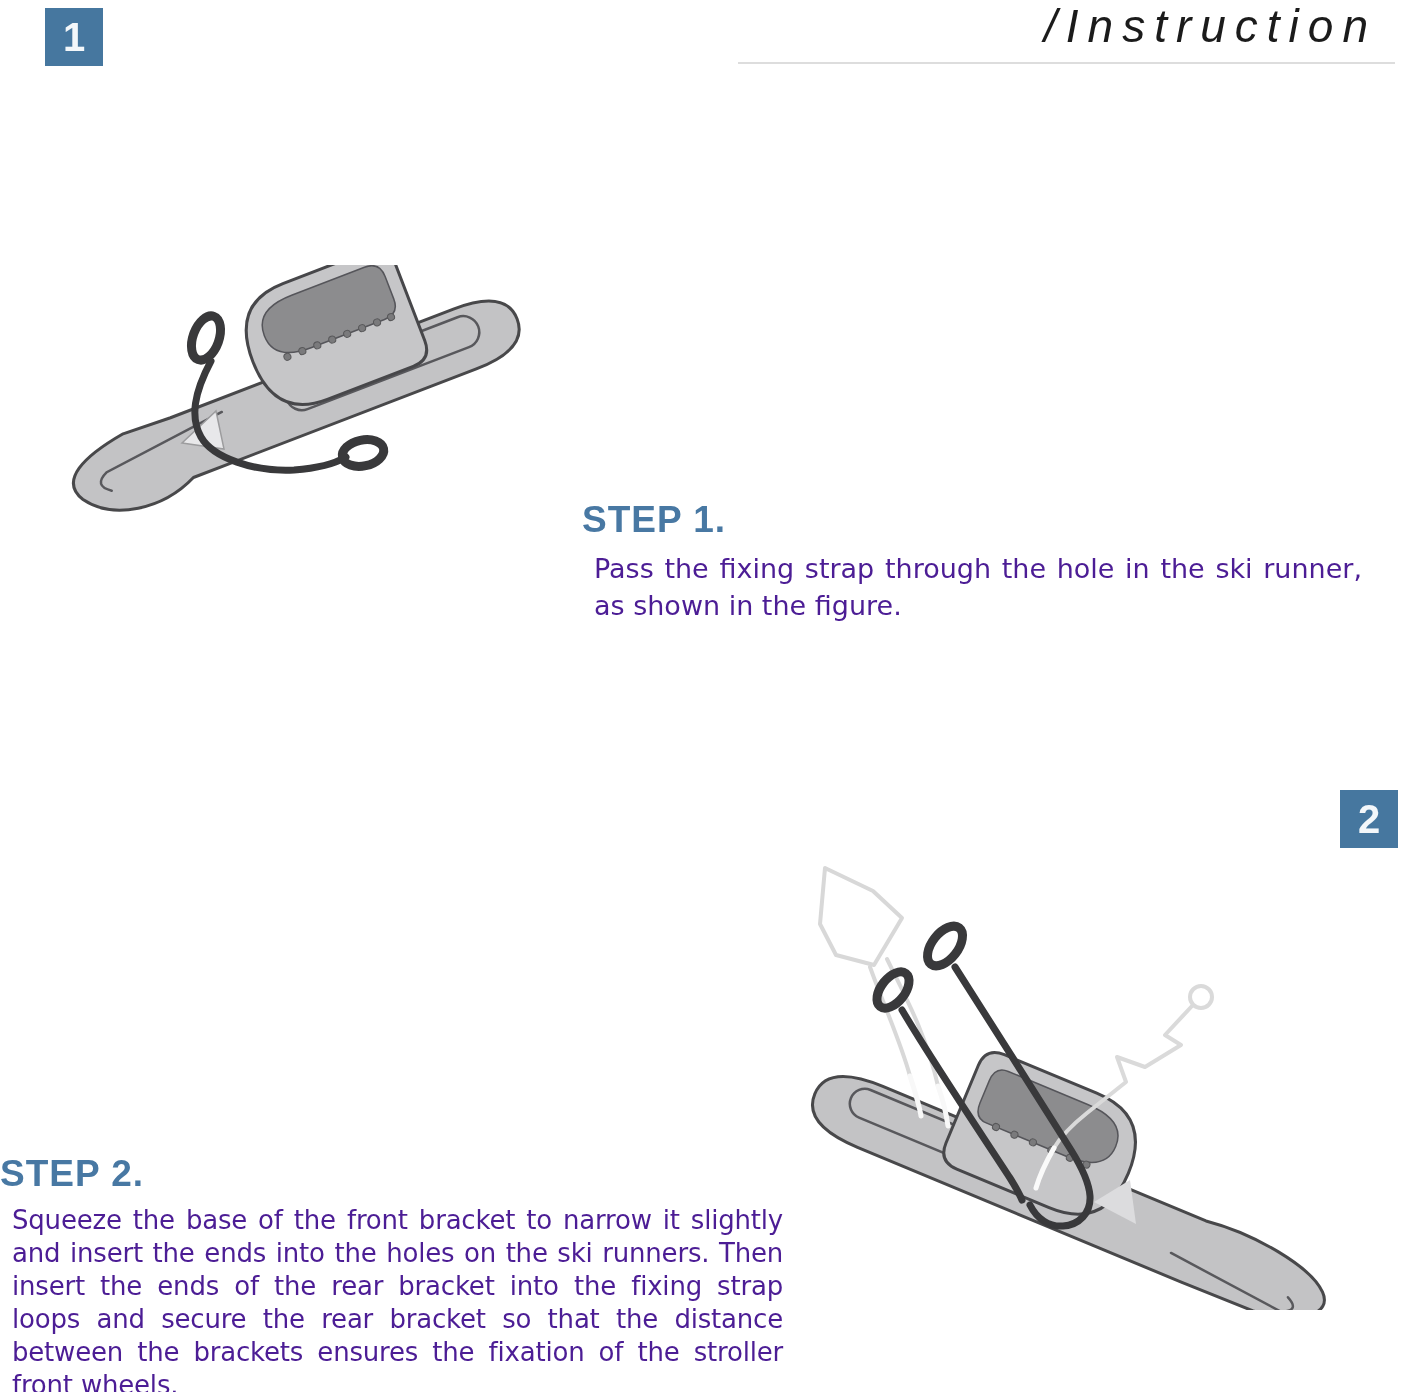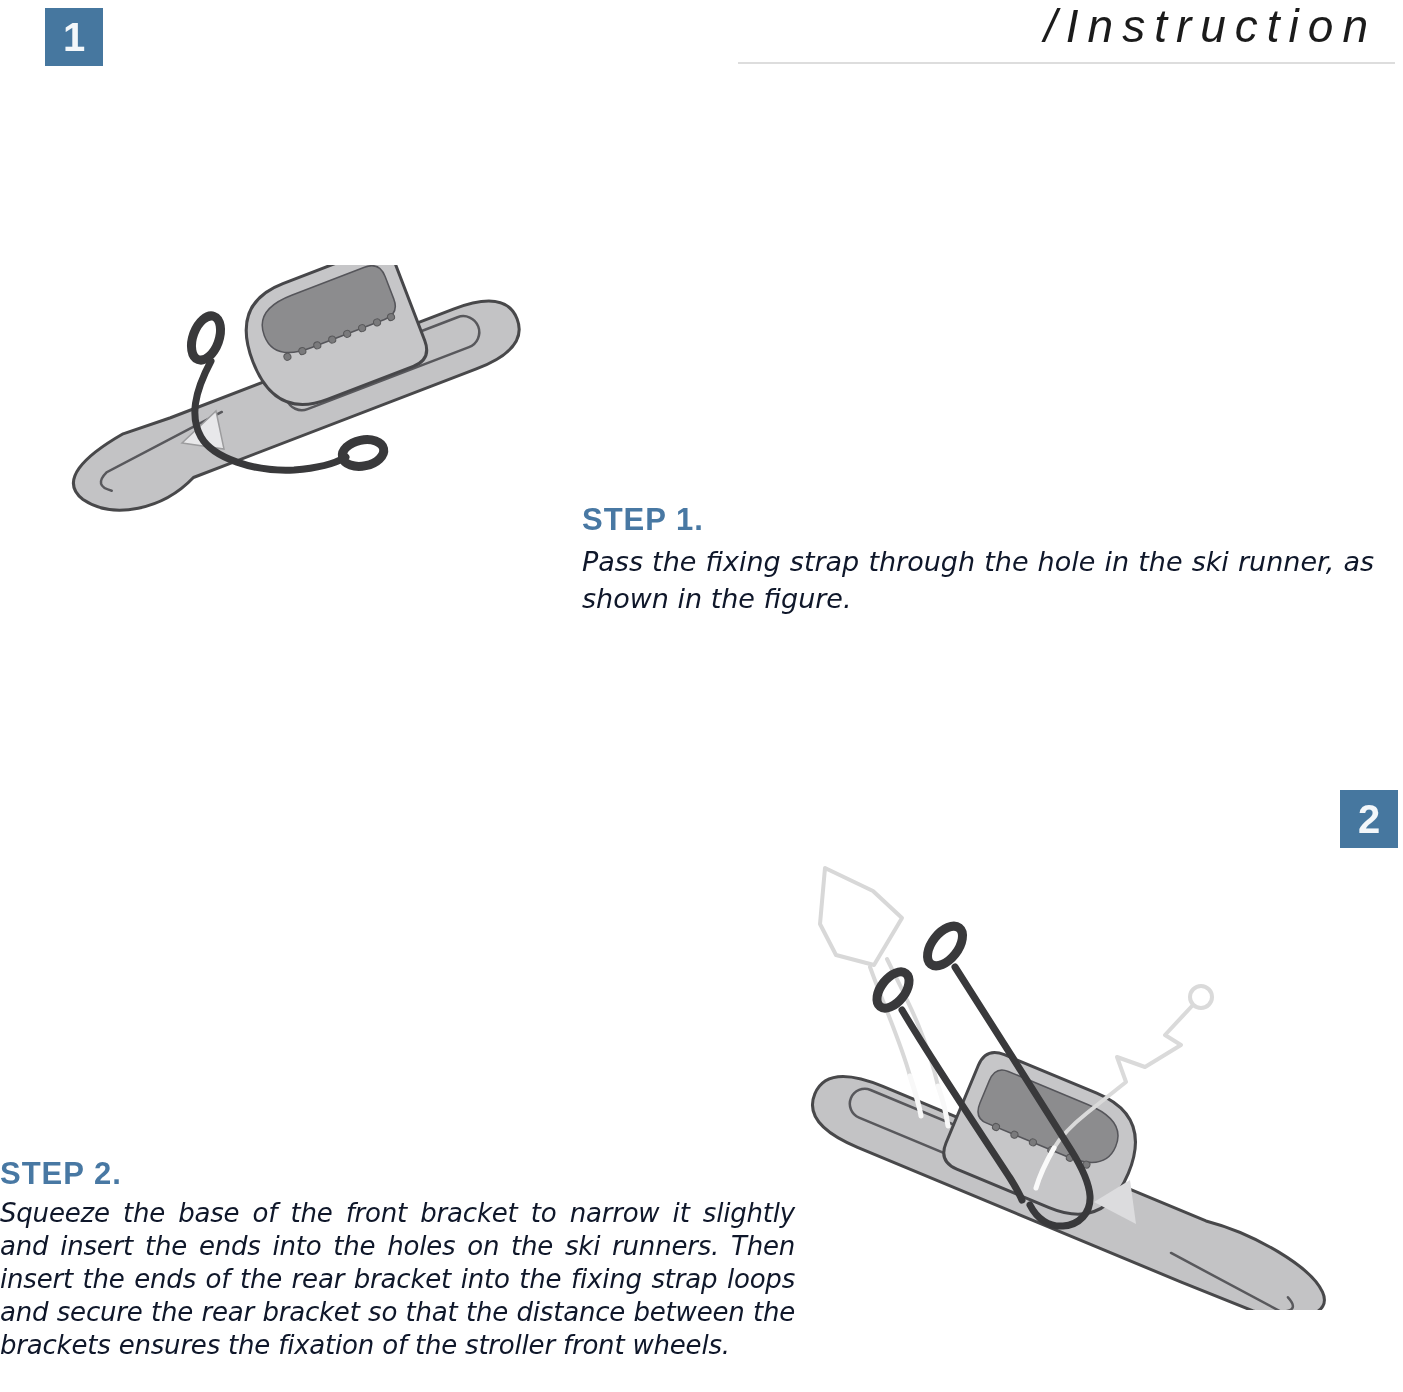--- a/index.html
+++ b/index.html
@@ -44,31 +44,30 @@
   }
   .illu{position:absolute;}
   .illu1{left:40px;top:265px;}
   .illu2{left:758px;top:850px;}
   .step{position:absolute;}
   .step-1{left:582px;top:502px;width:792px;}
   .step-2{left:0;top:1156px;width:795px;}
   .step-heading{
     font-family:"Liberation Sans",sans-serif;
     font-weight:bold;
-    font-size:31px;
+    font-size:37px;
     line-height:36px;
     letter-spacing:1px;
     color:#4878a3;
     margin:0 0 5px 0;
   }
   .step-body{
-    margin:0;
+    margin:12px;
     font-family:"DejaVu Sans",sans-serif;
-    font-style:italic;
-    color:#0f172a;
+    color:#4c1d95;
     text-align:justify;
     text-align-last:left;
   }
   .step-1 .step-body{font-size:27px;line-height:37px;}
   .step-2 .step-body{font-size:26px;line-height:33px;letter-spacing:-0.2px;}
 </style>
 </head>
 <body>
 
 <div class="page">

